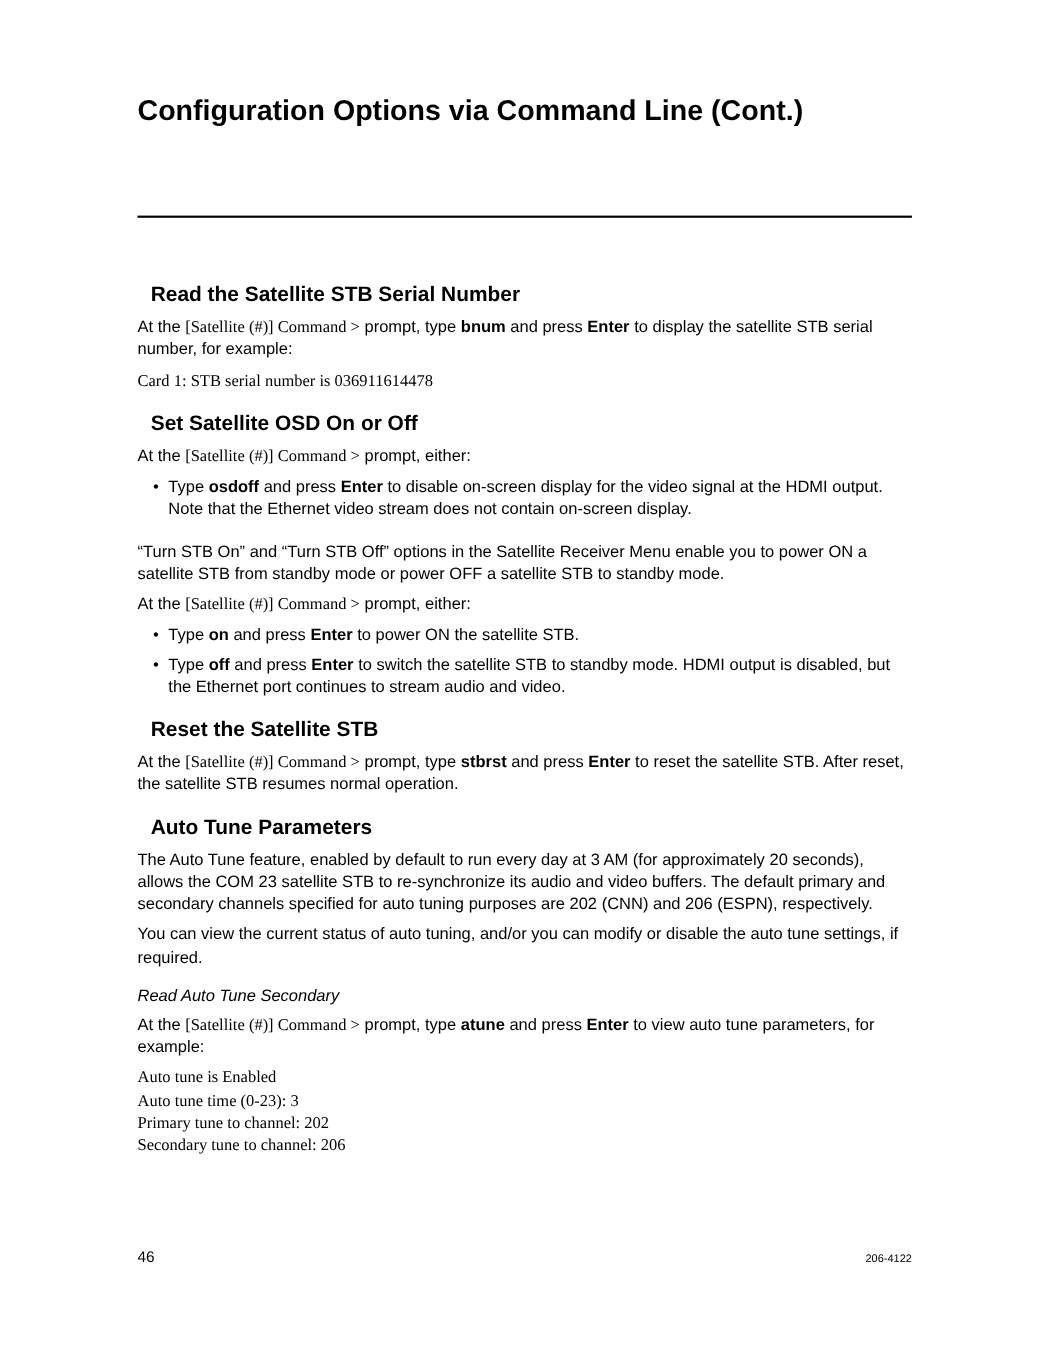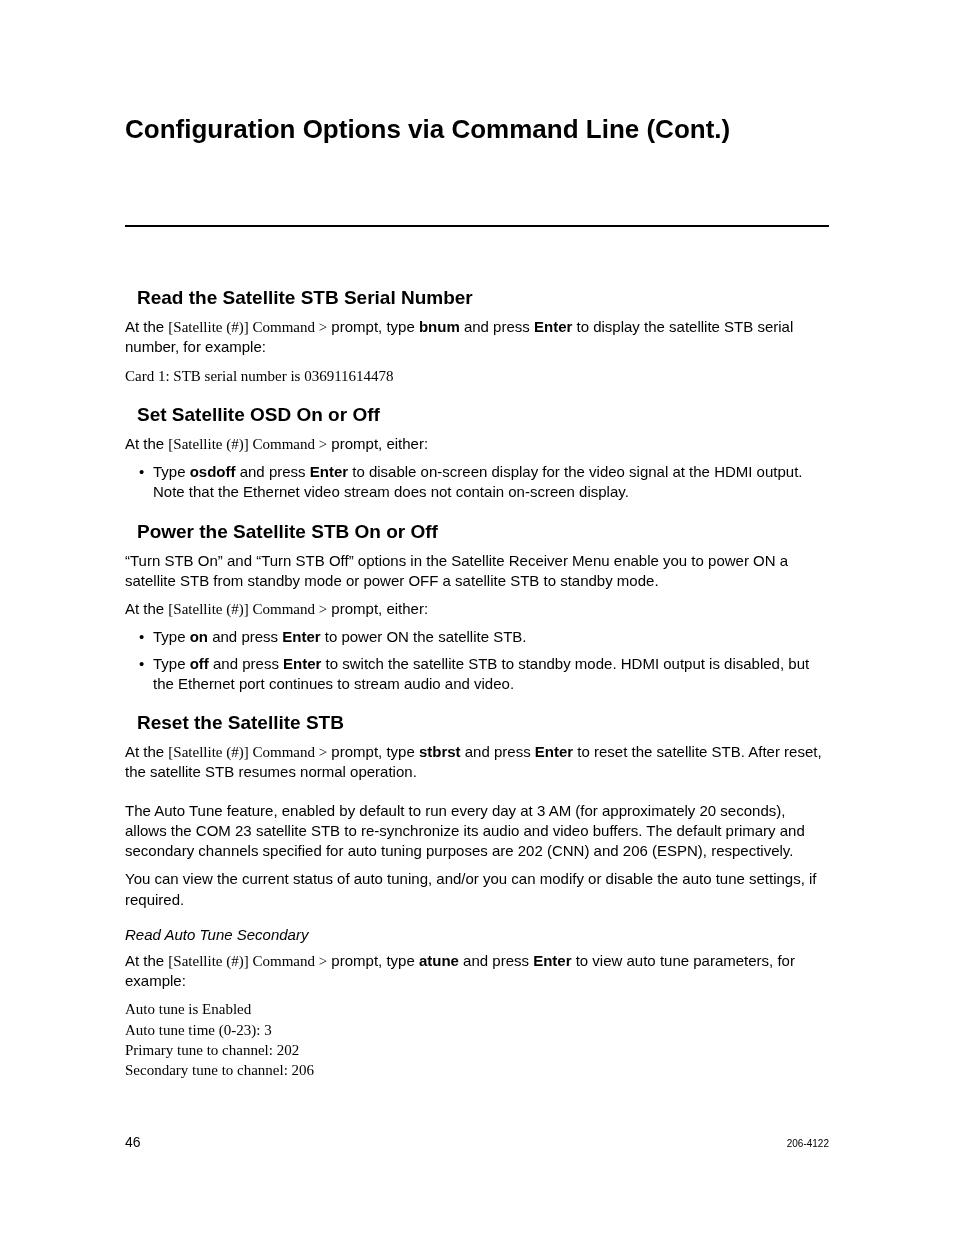--- a/index.html
+++ b/index.html
@@ -7,21 +7,21 @@
     padding: 0;
     background: #fff;
     font-family: Arial, Helvetica, sans-serif;
     color: #000;
     width: 954px;
     height: 1235px;
     position: relative;
     box-sizing: border-box;
   }
   .page {
-    padding: 114px 125px 0 125px;
+    padding: 85px 125px 0 125px;
     box-sizing: border-box;
   }
   h1.title {
     font-size: 26px;
     font-weight: bold;
     margin: 0 0 80px 0;
     color: #000;
   }
   .rule {
     border: none;
@@ -111,21 +111,20 @@
       <span>At the </span><span class="mono">[Satellite (#)] Command &gt;</span><span> prompt, either:</span>
     </p>
     <ul class="bullets">
       <li>
         <span>Type </span><strong>osdoff</strong><span> and press </span><strong>Enter</strong><span> to disable on-screen display for the video signal at the HDMI output. Note that the Ethernet video stream does not contain on-screen display.</span>
       </li>
     </ul>
   </div>
 
   <div class="block">
-    <h2 class="section">Power the Satellite STB On or Off</h2>
     <p class="para">“Turn STB On” and “Turn STB Off” options in the Satellite Receiver Menu enable you to power ON a satellite STB from standby mode or power OFF a satellite STB to standby mode.</p>
     <p class="para">
       <span>At the </span><span class="mono">[Satellite (#)] Command &gt;</span><span> prompt, either:</span>
     </p>
     <ul class="bullets">
       <li>
         <span>Type </span><strong>on</strong><span> and press </span><strong>Enter</strong><span> to power ON the satellite STB.</span>
       </li>
       <li>
         <span>Type </span><strong>off</strong><span> and press </span><strong>Enter</strong><span> to switch the satellite STB to standby mode. HDMI output is disabled, but the Ethernet port continues to stream audio and video.</span>
@@ -134,20 +133,21 @@
   </div>
 
   <div class="block">
     <h2 class="section">Reset the Satellite STB</h2>
     <p class="para">
       <span>At the </span><span class="mono">[Satellite (#)] Command &gt;</span><span> prompt, type </span><strong>stbrst</strong><span> and press </span><strong>Enter</strong><span> to reset the satellite STB. After reset, the satellite STB resumes normal operation.</span>
     </p>
   </div>
 
   <div class="block">
+    <h2 class="section">Auto Tune Parameters</h2>
     <p class="para">The Auto Tune feature, enabled by default to run every day at 3 AM (for approximately 20 seconds), allows the COM 23 satellite STB to re-synchronize its audio and video buffers. The default primary and secondary channels specified for auto tuning purposes are 202 (CNN) and 206 (ESPN), respectively.</p>
     <p class="para" style="margin-bottom:16px">You can view the current status of auto tuning, and/or you can modify or disable the auto tune settings, if required.</p>
     <h3 class="subsection">Read Auto Tune Secondary</h3>
     <p class="para">
       <span>At the </span><span class="mono">[Satellite (#)] Command &gt;</span><span> prompt, type </span><strong>atune</strong><span> and press </span><strong>Enter</strong><span> to view auto tune parameters, for example:</span>
     </p>
     <pre class="mono">Auto tune is Enabled
 Auto tune time (0-23): 3
 Primary tune to channel: 202
 Secondary tune to channel: 206</pre>

